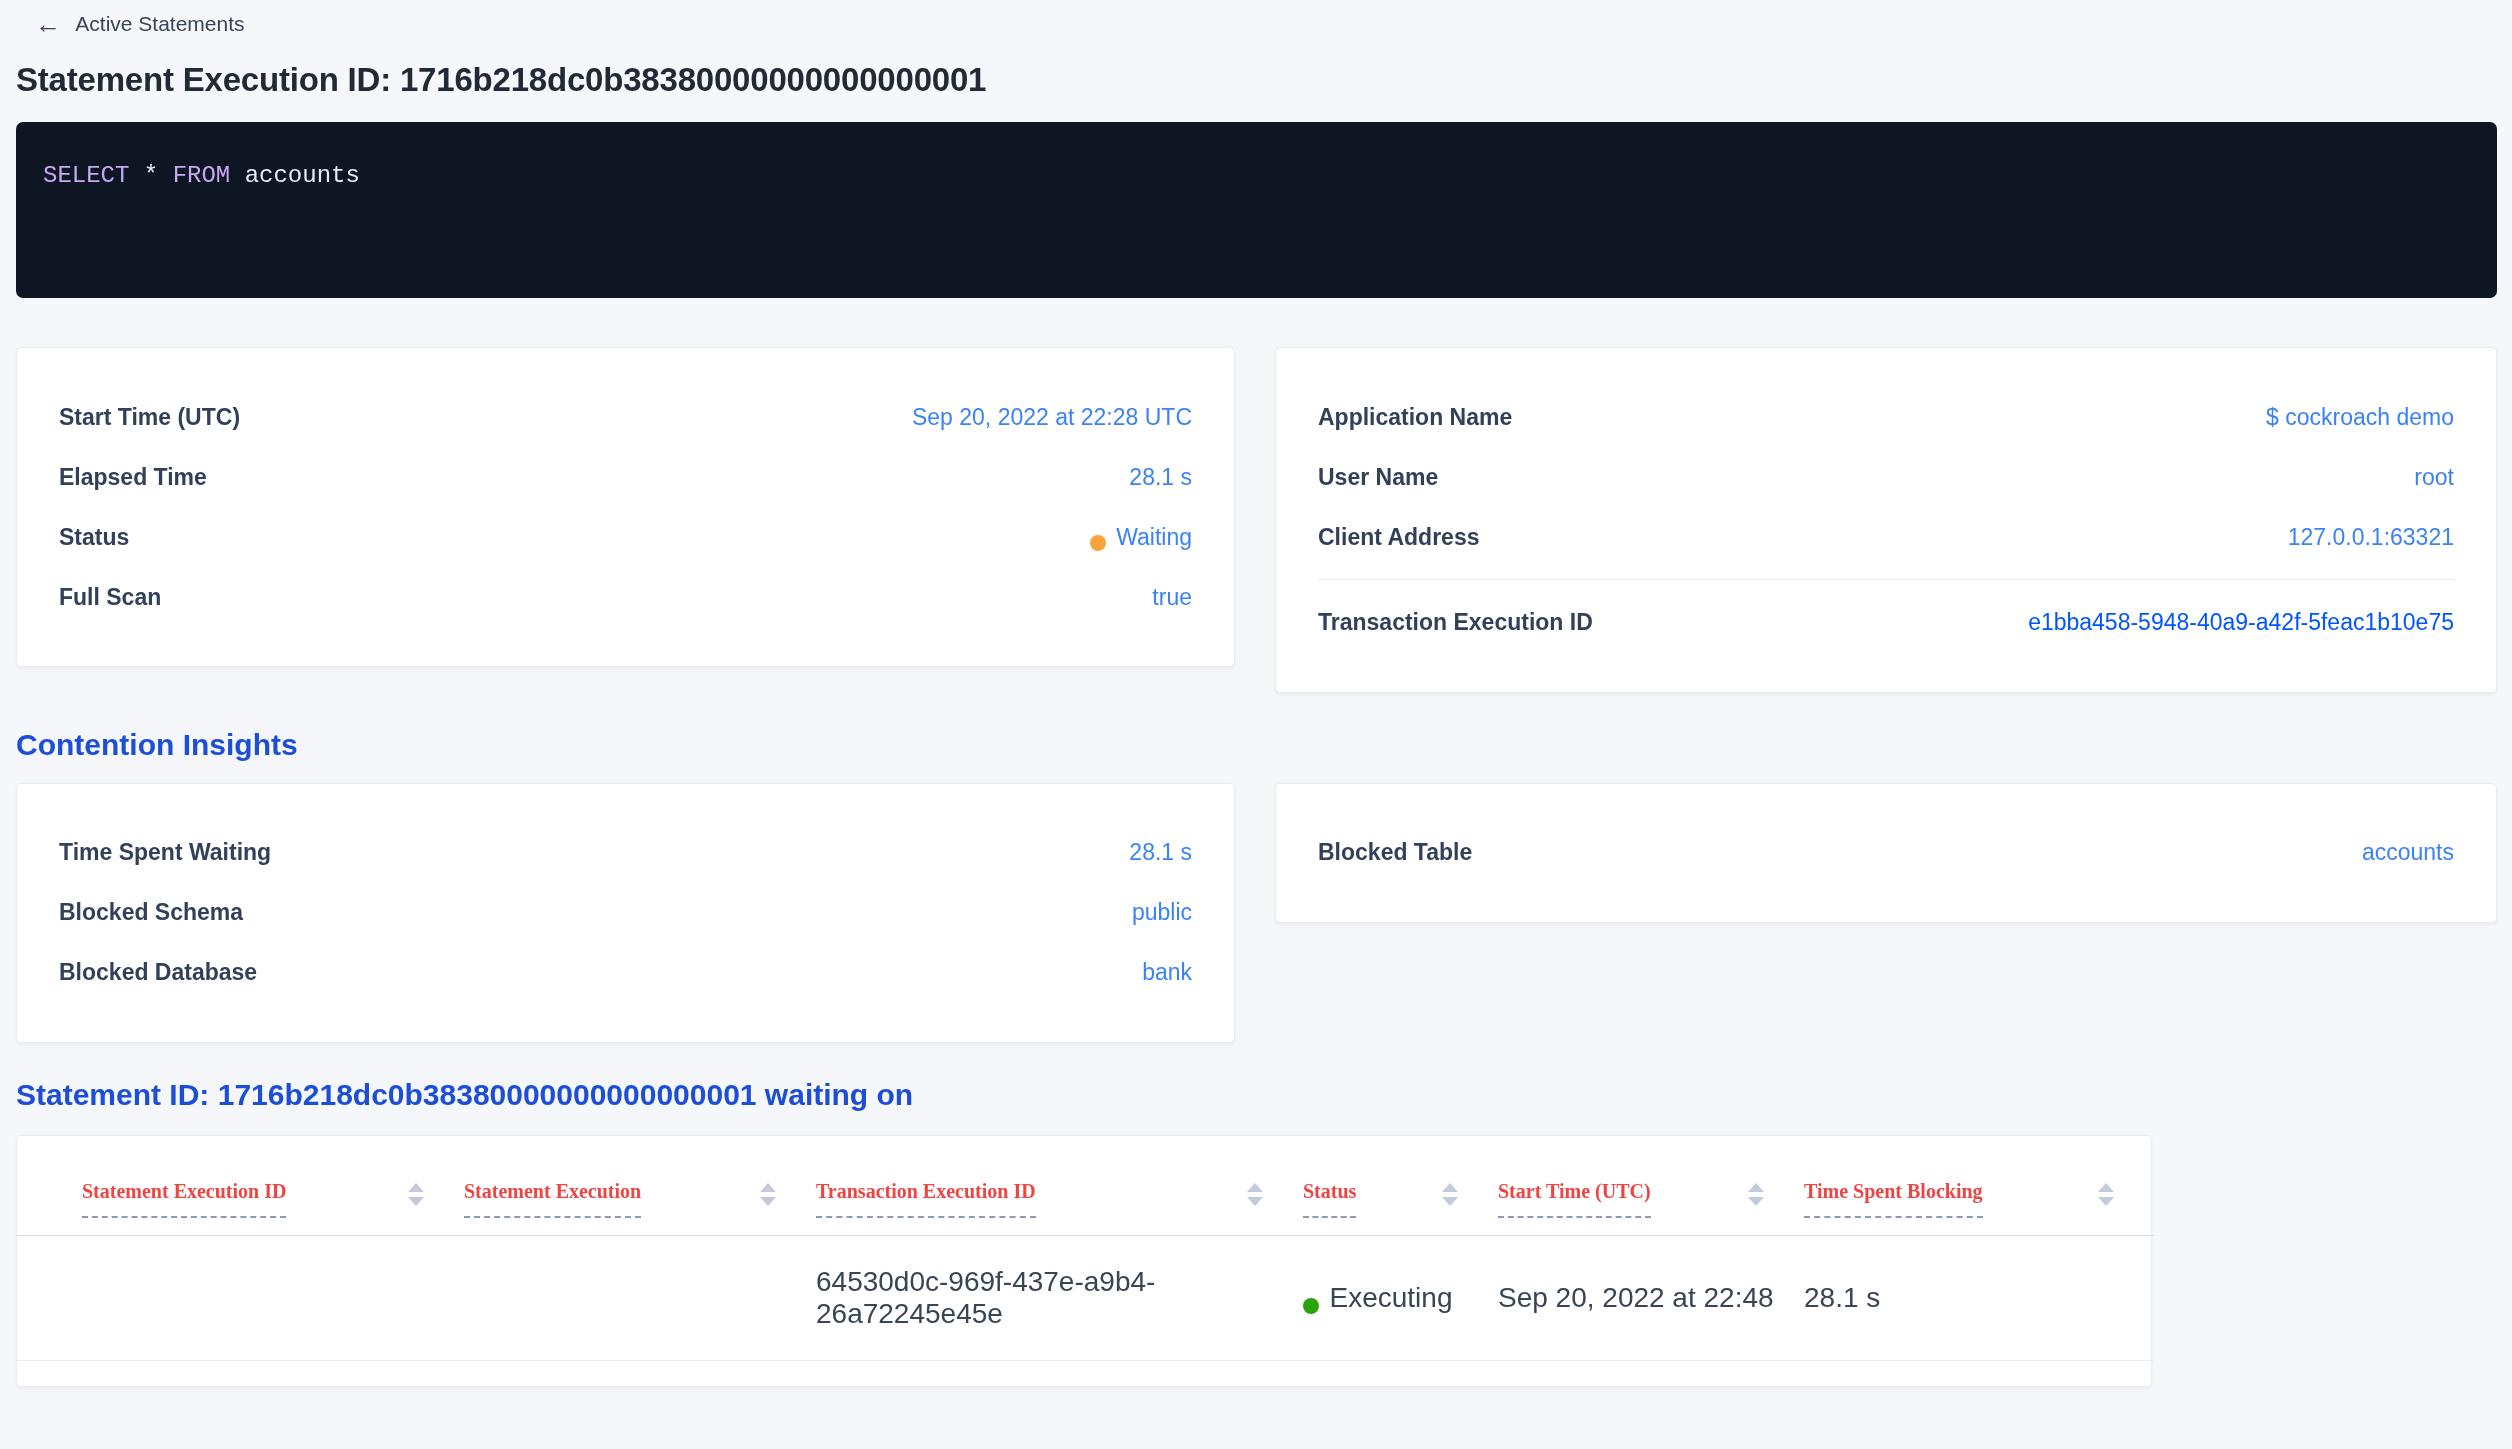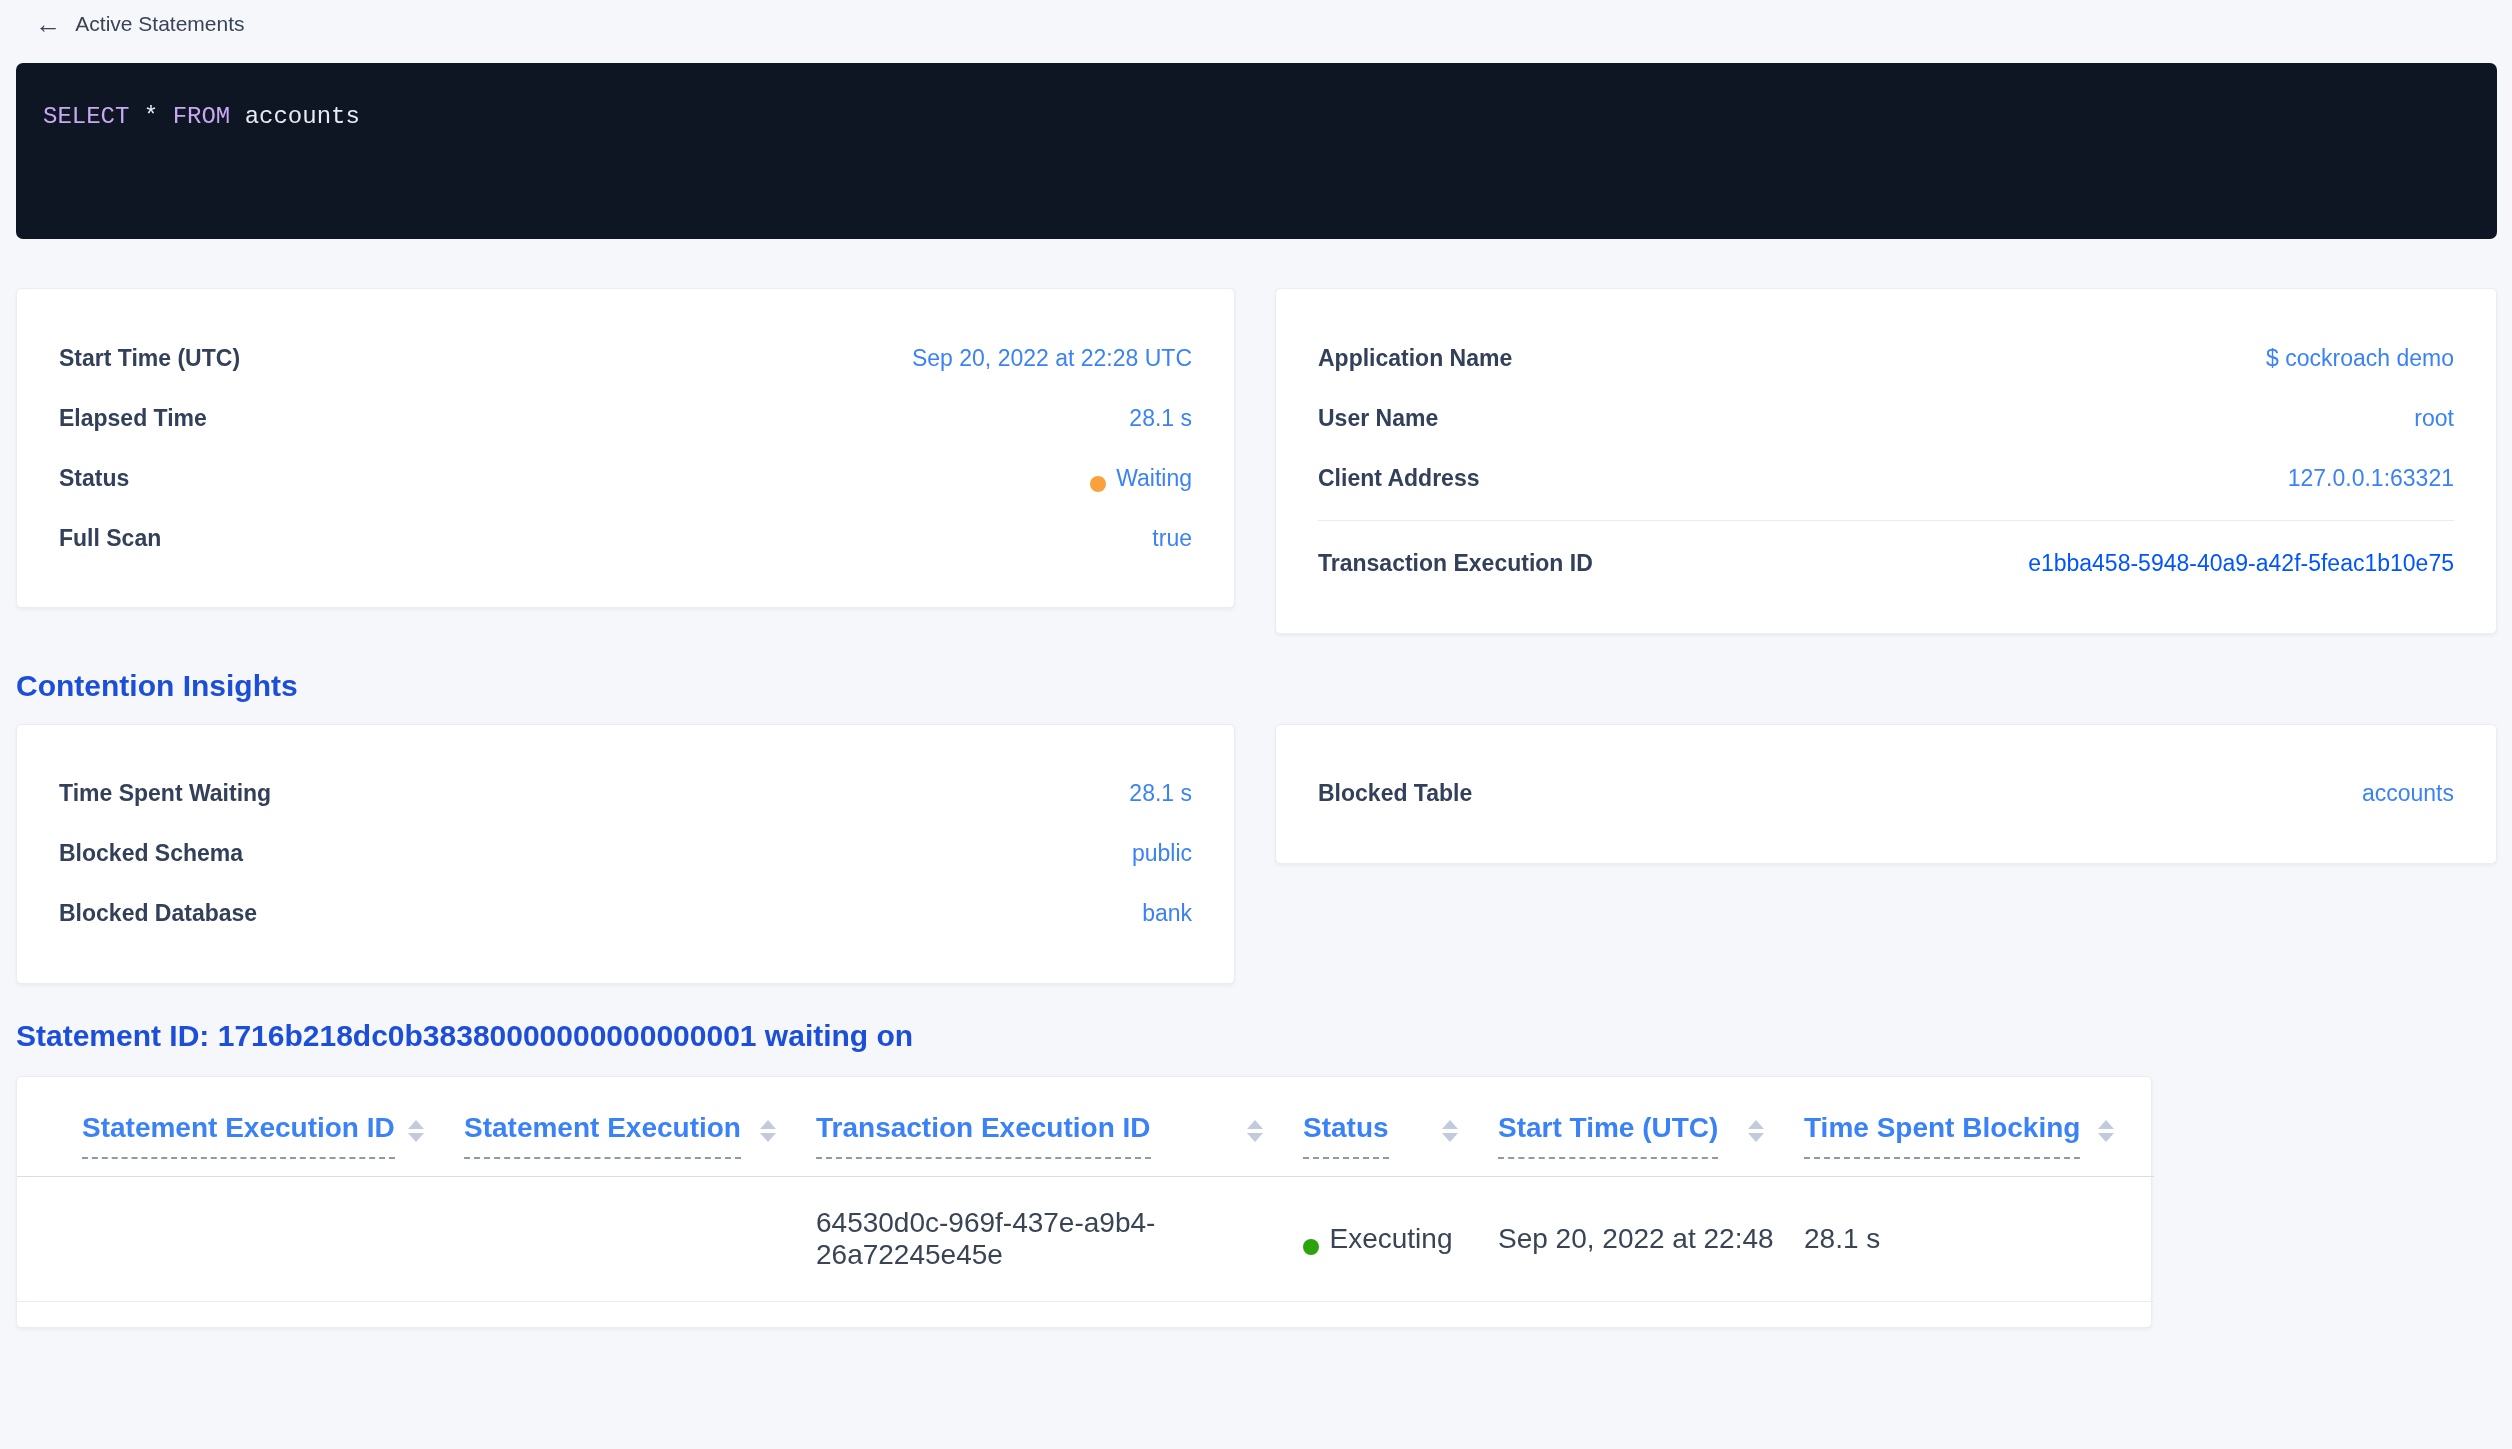--- a/index.html
+++ b/index.html
@@ -93,24 +93,25 @@
     height: 100px; padding: 0; vertical-align: bottom;
     border-bottom: 1.8px solid #d8dde8;
     text-align: left;
   }
   th .th-inner {
     display: flex; align-items: center; justify-content: space-between;
     padding-right: 40px;
   }
   th.first .th-inner { padding-left: 65px; }
   .th-label {
-    font-size: 28px; font-weight: bold; color: #3b82f6;
+    font-size: 20px; font-weight: bold; color: #ef4444;
     border-bottom: 2.6px dashed #8e99ad;
     padding-bottom: 12.3px; margin-bottom: 17.6px;
     cursor: pointer;
+    font-family: Liberation Serif, serif;
   }
   .sort-icon {
     display: inline-flex; flex-direction: column; gap: 4.4px;
     margin-bottom: 26px;
   }
   .tri-up {
     width: 0; height: 0;
     border-left: 8px solid transparent; border-right: 8px solid transparent;
     border-bottom: 9.7px solid #c2cade;
   }
@@ -126,20 +127,21 @@
 </head>
 <body>
 
 <div class="page">
 
   <div class="breadcrumb">
     <span class="arrow">←</span>
     <span>Active Statements</span>
   </div>
 
+  <h1 class="page-title">Statement Execution ID: 1716b218dc0b38380000000000000001</h1>
 
   <div class="sql-box">
     <code><span class="kw">SELECT</span> <span>*</span> <span class="kw">FROM</span> <span>accounts</span></code>
   </div>
 
   <div class="cards-grid row1">
 
     <div class="card">
       <div class="info-row">
         <span class="info-label">Start Time (UTC)</span>

